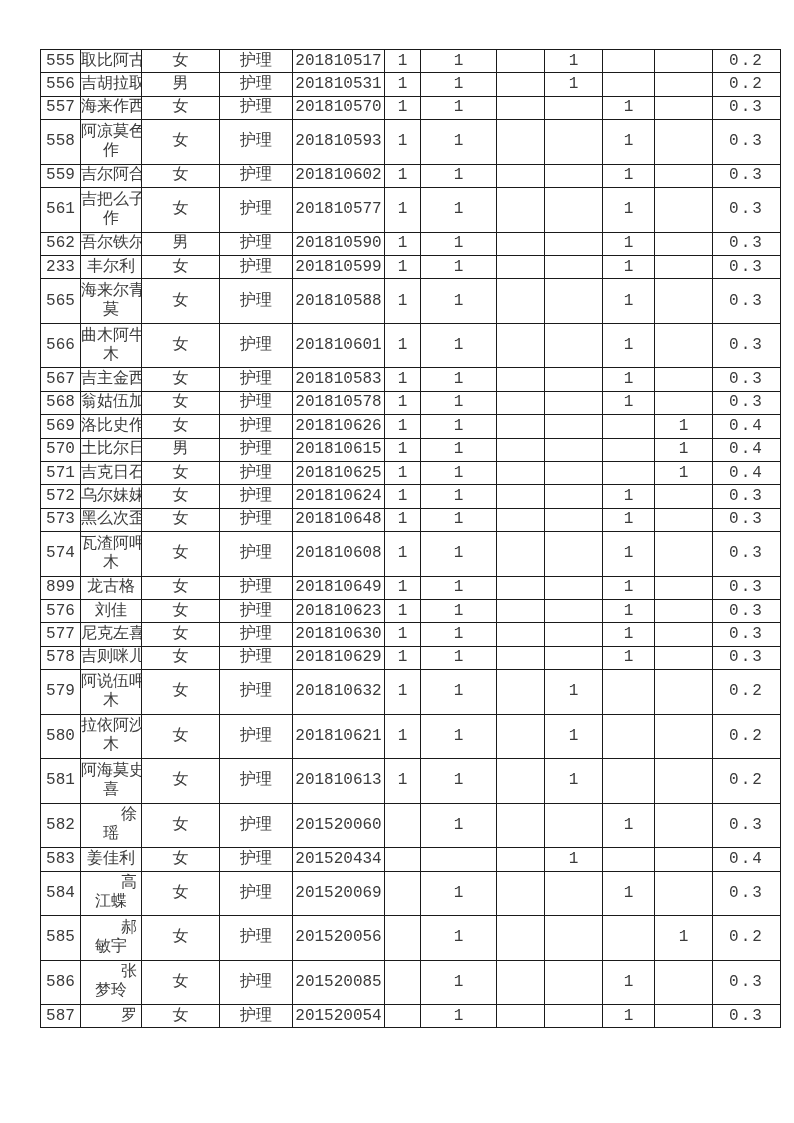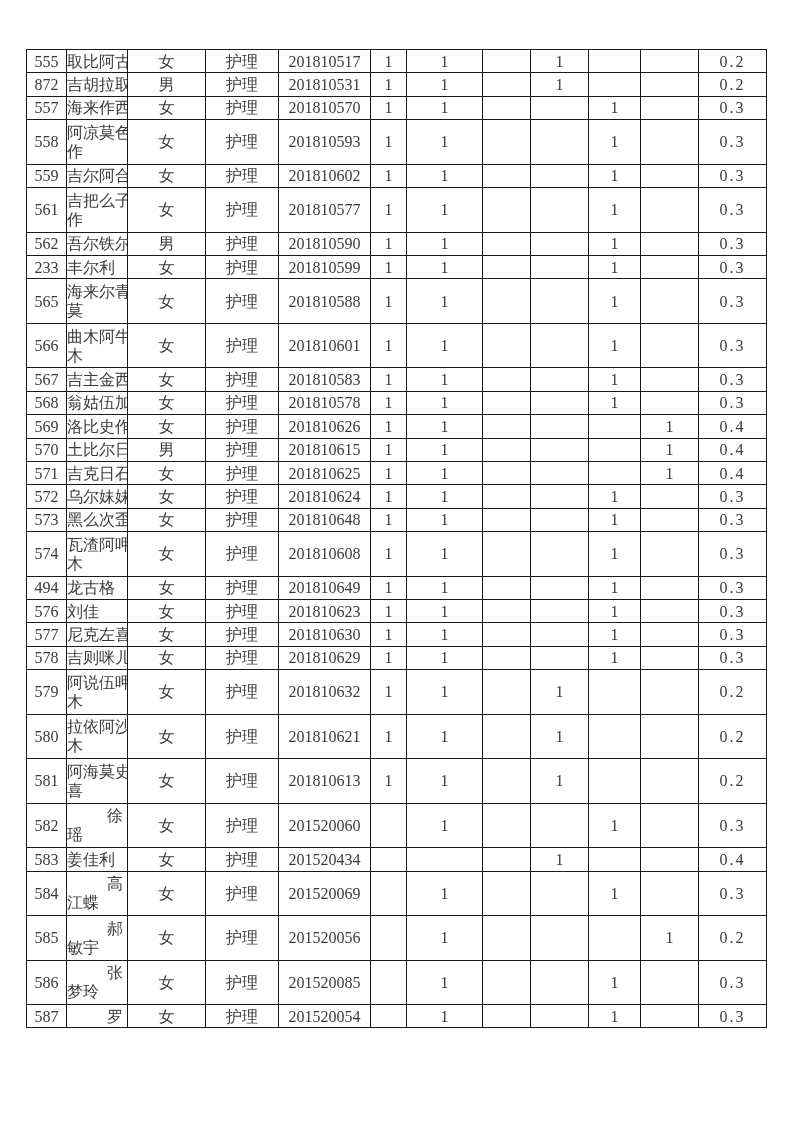--- a/index.html
+++ b/index.html
@@ -12,45 +12,46 @@
   }
   .page {
     position: absolute;
     left: 0; top: 0;
     width: 794px; height: 1123px;
     background: #ffffff;
     overflow: hidden;
   }
   table.roster {
     position: absolute;
-    left: 26px;
+    left: 40px;
     top: 49px;
     width: 740px;
     border-collapse: collapse;
     table-layout: fixed;
+    font-family: Liberation Mono, monospace;
   }
   table.roster td {
     border: 1px solid #1a1a1a;
     text-align: center;
     vertical-align: middle;
     padding: 0;
     font-size: 16px;
     color: #3b3b3b;
     line-height: 1.2;
     overflow: hidden;
     white-space: nowrap;
   }
   tr.short { height: 23.4px; }
   tr.tall  { height: 44.5px; }
   td.cjk   { font-size: 15px; }
   td.name  { font-size: 15px; }
   td.score { letter-spacing: 2px; margin-left: 21px; }
   .ln { line-height: 19px; }
   .ar { text-align: right; padding-right: 4px; }
-  .ac { text-align: left; }
+  .ac { text-align: center; }
 </style>
 </head>
 <body>
 
 <div class="page">
   <table class="roster">
     <colgroup>
       <col style="width:40px">
       <col style="width:61px">
       <col style="width:78px">
@@ -75,21 +76,21 @@
           <td>201810517</td>
           <td>1</td>
           <td>1</td>
           <td></td>
           <td>1</td>
           <td></td>
           <td></td>
           <td class="score">0.2</td>
         </tr>
         <tr class="short">
-          <td>872</td>
+          <td>556</td>
           <td class="name">
             <div class="ln ac">吉胡拉取</div>
           </td>
           <td class="cjk">男</td>
           <td class="cjk">护理</td>
           <td>201810531</td>
           <td>1</td>
           <td>1</td>
           <td></td>
           <td>1</td>
@@ -352,21 +353,21 @@
           <td>201810608</td>
           <td>1</td>
           <td>1</td>
           <td></td>
           <td></td>
           <td>1</td>
           <td></td>
           <td class="score">0.3</td>
         </tr>
         <tr class="short">
-          <td>494</td>
+          <td>899</td>
           <td class="name">
             <div class="ln ac">龙古格</div>
           </td>
           <td class="cjk">女</td>
           <td class="cjk">护理</td>
           <td>201810649</td>
           <td>1</td>
           <td>1</td>
           <td></td>
           <td></td>

